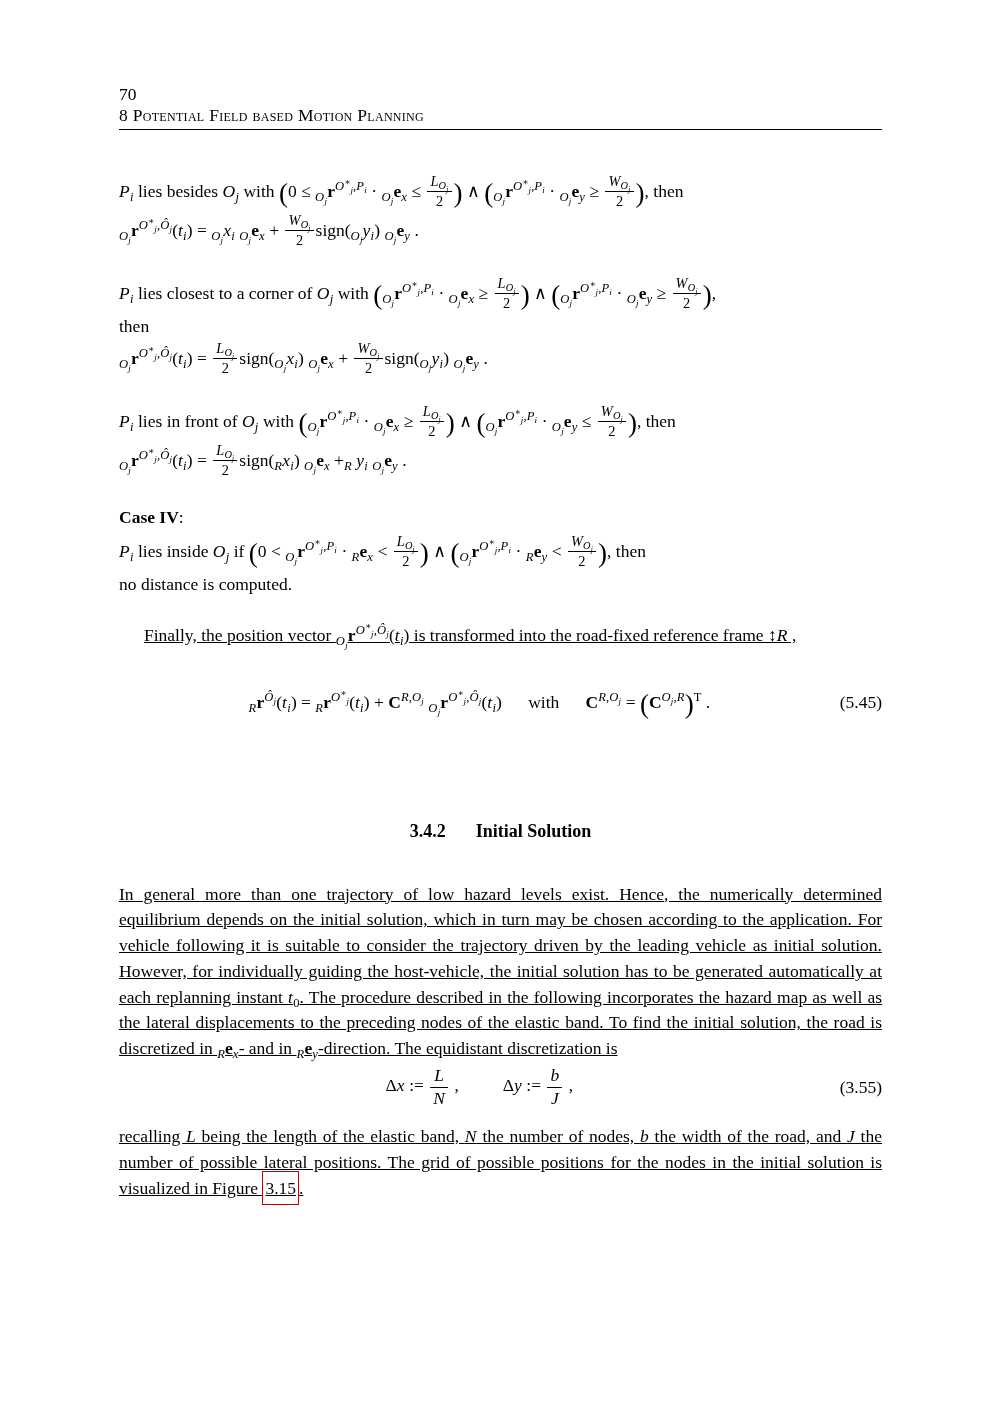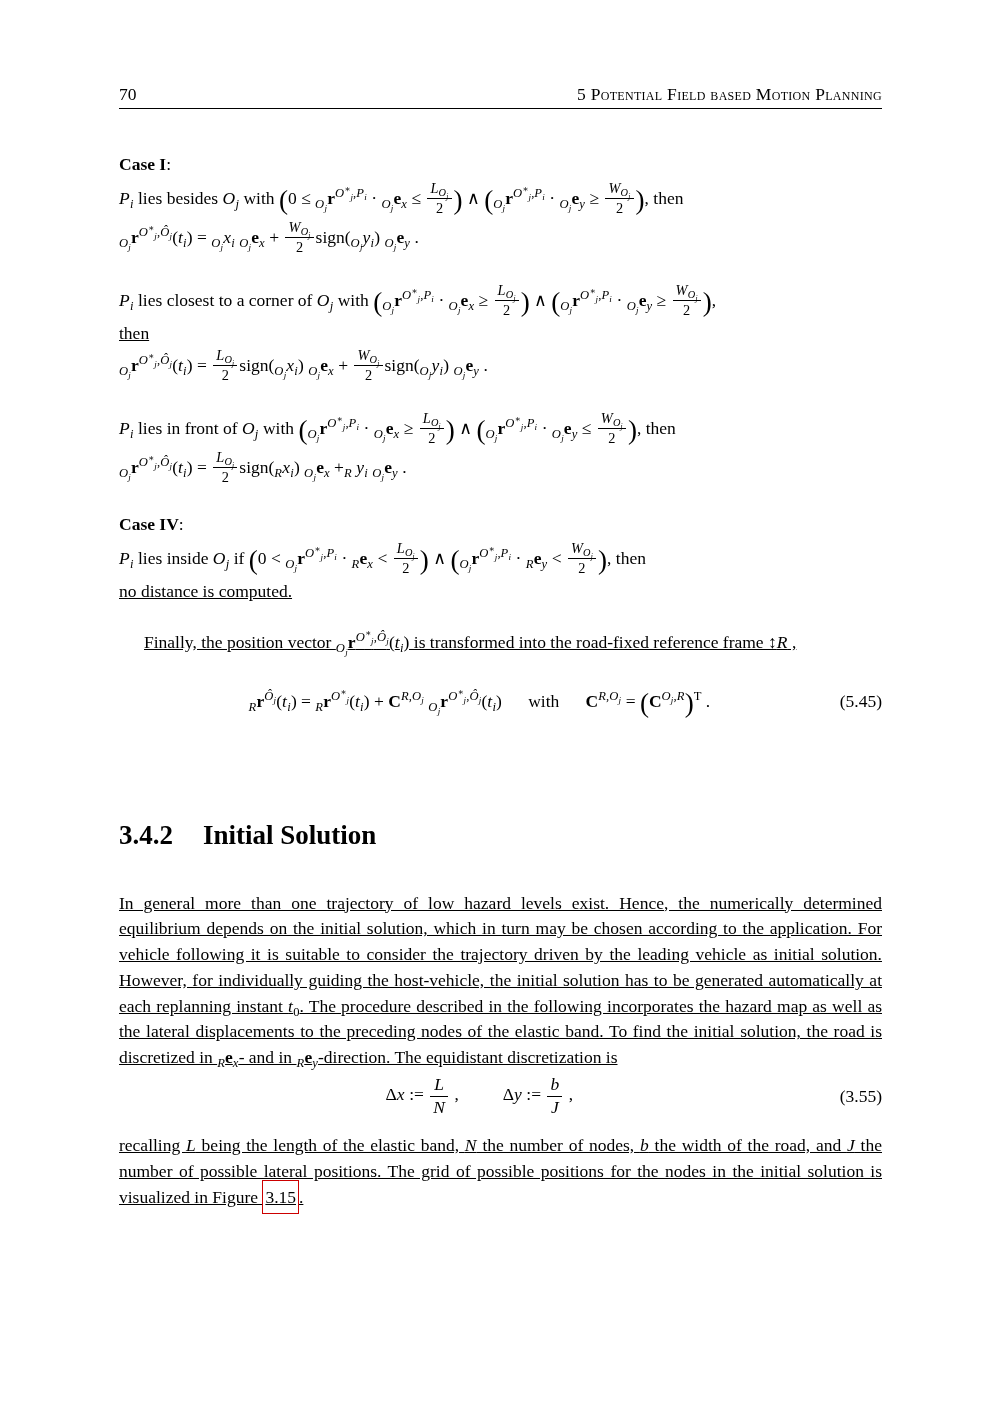--- a/index.html
+++ b/index.html
@@ -5,21 +5,21 @@
   * { box-sizing: border-box; }
   html, body { margin: 0; padding: 0; }
   body {
     width: 1000px; height: 1414px; background: #ffffff; color: #000000;
     font-family: "Liberation Serif", "DejaVu Serif", serif;
     font-size: 17.5px; overflow: hidden;
   }
   .content { width: 763px; margin-left: 119px; }
 
   
-  .pagehead { display: flex; justify-content: space-between; align-items: baseline; padding-top: 84px; }
+  .pagehead { display: flex; justify-content: space-between; align-items: baseline; padding-top: 84px; flex-direction: column; }
   .runhead { font-variant: small-caps; letter-spacing: 0.3px; }
   .headrule { border-bottom: 1.2px solid #000; margin-top: 3px; }
 
   
   sub, sup { font-size: 0.72em; line-height: 0; }
   sub { vertical-align: -0.35em; }
   sup { vertical-align: 0.55em; }
   sup sub { vertical-align: -0.3em; }
   sup sup { vertical-align: 0.5em; }
   .bp { font-size: 1.55em; vertical-align: -0.18em; line-height: 0; }
@@ -28,57 +28,56 @@
   .frac .den { display: block; border-top: 1px solid #000; padding: 1px 3px 0; }
   .frac.disp { font-size: 1em; vertical-align: -0.72em; }
   .cal { font-style: italic; }
   i { letter-spacing: 0.2px; }
 
   
   .case { margin-bottom: 24px; }
   .case-first { margin-top: 42px; }
   .case-title { line-height: 26px; margin-bottom: 2px; }
   .mathline { line-height: 39px; }
-  .textline { line-height: 26px; text-decoration: underline; }
+  .textline { line-height: 26px; }
 
   
   .para { margin: 0; text-align: justify; line-height: 25.8px; text-decoration: underline; }
   .para.indent { text-indent: 25px; margin-top: 16px; line-height: 29.5px; }
   .para.body1 { margin-top: 40px; }
   .para.body2 { margin-top: 12px; }
 
   
   .eqrow { display: flex; align-items: center; }
   .eqrow .eqbody { flex: 1; text-align: center; }
-  .eq354 { margin-top: 22px; min-height: 44px; }
+  .eq354 { margin-top: 30px; min-height: 44px; }
   .eq355 { margin-top: 0; min-height: 50px; }
 
   
-  .section-heading { margin: 96px 0 0 0; font-size: 27px; font-weight: bold; }
+  .section-heading { margin: 96px 0 0 0; font-size: 18px; font-weight: bold; text-align: center; }
   .section-number { margin-right: 30px; }
 
   
   .figref { border: 1.4px solid #cc0000; padding: 6px 2px; }
 
   .framesym u { text-decoration: underline; }
 </style>
 </head>
 <body>
 
 <div class="page">
   <div class="content">
 
     <div class="pagehead">
       <span>70</span>
-      <span class="runhead">5 Potential Field based Motion Planning</span>
+      <span class="runhead">8 Potential Field based Motion Planning</span>
     </div>
     <div class="headrule"></div>
 
     <section class="case case-first">
-      <div class="case-title"><b>Case I</b>:</div>
       <div class="mathline"><i>P</i><sub><i>i</i></sub> lies besides <i class="cal">O</i><sub><i>j</i></sub> with <span class="bp">(</span>0 ≤ <sub><i>O</i><sub><i>j</i></sub></sub><b>r</b><sup><i>O</i><sup>∗</sup><sub><i>j</i></sub>,<i>P</i><sub><i>i</i></sub></sup> · <sub><i>O</i><sub><i>j</i></sub></sub><b>e</b><sub><i>x</i></sub> ≤ <span class="frac"><span class="num"><i>L</i><sub><i>O</i><sub><i>j</i></sub></sub></span><span class="den">2</span></span><span class="bp">)</span> ∧ <span class="bp">(</span><sub><i>O</i><sub><i>j</i></sub></sub><b>r</b><sup><i>O</i><sup>∗</sup><sub><i>j</i></sub>,<i>P</i><sub><i>i</i></sub></sup> · <sub><i>O</i><sub><i>j</i></sub></sub><b>e</b><sub><i>y</i></sub> ≥ <span class="frac"><span class="num"><i>W</i><sub><i>O</i><sub><i>j</i></sub></sub></span><span class="den">2</span></span><span class="bp">)</span>, then</div>
       <div class="mathline"><sub><i>O</i><sub><i>j</i></sub></sub><b>r</b><sup><i>O</i><sup>∗</sup><sub><i>j</i></sub>,<i>Ô</i><sub><i>j</i></sub></sup>(<i>t</i><sub><i>i</i></sub>) = <sub><i>O</i><sub><i>j</i></sub></sub><i>x</i><sub><i>i</i></sub> <sub><i>O</i><sub><i>j</i></sub></sub><b>e</b><sub><i>x</i></sub> + <span class="frac"><span class="num"><i>W</i><sub><i>O</i><sub><i>j</i></sub></sub></span><span class="den">2</span></span>sign(<sub><i>O</i><sub><i>j</i></sub></sub><i>y</i><sub><i>i</i></sub>) <sub><i>O</i><sub><i>j</i></sub></sub><b>e</b><sub><i>y</i></sub> .</div>
     </section>
 
     <section class="case">
       <div class="mathline"><i>P</i><sub><i>i</i></sub> lies closest to a corner of <i class="cal">O</i><sub><i>j</i></sub> with <span class="bp">(</span><sub><i>O</i><sub><i>j</i></sub></sub><b>r</b><sup><i>O</i><sup>∗</sup><sub><i>j</i></sub>,<i>P</i><sub><i>i</i></sub></sup> · <sub><i>O</i><sub><i>j</i></sub></sub><b>e</b><sub><i>x</i></sub> ≥ <span class="frac"><span class="num"><i>L</i><sub><i>O</i><sub><i>j</i></sub></sub></span><span class="den">2</span></span><span class="bp">)</span> ∧ <span class="bp">(</span><sub><i>O</i><sub><i>j</i></sub></sub><b>r</b><sup><i>O</i><sup>∗</sup><sub><i>j</i></sub>,<i>P</i><sub><i>i</i></sub></sup> · <sub><i>O</i><sub><i>j</i></sub></sub><b>e</b><sub><i>y</i></sub> ≥ <span class="frac"><span class="num"><i>W</i><sub><i>O</i><sub><i>j</i></sub></sub></span><span class="den">2</span></span><span class="bp">)</span>,</div>
       <div class="textline">then</div>
       <div class="mathline"><sub><i>O</i><sub><i>j</i></sub></sub><b>r</b><sup><i>O</i><sup>∗</sup><sub><i>j</i></sub>,<i>Ô</i><sub><i>j</i></sub></sup>(<i>t</i><sub><i>i</i></sub>) = <span class="frac"><span class="num"><i>L</i><sub><i>O</i><sub><i>j</i></sub></sub></span><span class="den">2</span></span>sign(<sub><i>O</i><sub><i>j</i></sub></sub><i>x</i><sub><i>i</i></sub>) <sub><i>O</i><sub><i>j</i></sub></sub><b>e</b><sub><i>x</i></sub> + <span class="frac"><span class="num"><i>W</i><sub><i>O</i><sub><i>j</i></sub></sub></span><span class="den">2</span></span>sign(<sub><i>O</i><sub><i>j</i></sub></sub><i>y</i><sub><i>i</i></sub>) <sub><i>O</i><sub><i>j</i></sub></sub><b>e</b><sub><i>y</i></sub> .</div>
     </section>
 

